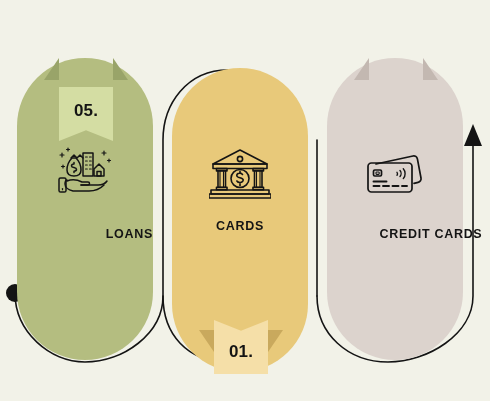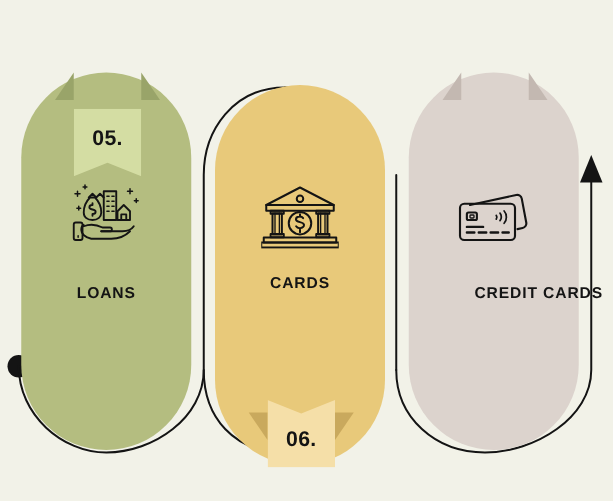--- a/index.html
+++ b/index.html
@@ -145,21 +145,21 @@
     position: absolute;
     width: 136px;
     text-align: center;
     font-size: 12.5px;
     font-weight: bold;
     color: #141414;
     letter-spacing: 0.7px;
     line-height: 1.28;
     z-index: 4;
   }
-  #label-loans  { left: 17px;  top: 226px; }
+  #label-loans  { left: 17px;  top: 226px; text-align: right; }
   #label-demat  { left: 172px; top: 218px; }
   #label-credit { left: 327px; top: 226px; padding-left: 36px; }
 </style>
 </head>
 <body>
 
 <div id="stage">
 
   <svg id="path-layer" viewBox="0 0 490 401">
 
@@ -217,21 +217,21 @@
     </svg>
   </div>
 
   <div class="card-label" id="label-loans">LOANS</div>
 
   <div class="card" id="card-demat"></div>
 
   <div class="wing" id="wing-06-l"></div>
   <div class="wing" id="wing-06-r"></div>
   <div class="ribbon ribbon-bottom" id="ribbon-06">
-    <span class="ribbon-num">06.</span>
+    <span class="ribbon-num">01.</span>
   </div>
 
   <div class="icon-wrap" id="icon-demat">
     <svg width="62" height="52" viewBox="0 0 62 52" fill="none" stroke="#141414" stroke-width="1.6" stroke-linecap="round" stroke-linejoin="round">
 
       <path d="M4,17 L31,3 L58,17 Z"></path>
       <circle cx="31" cy="12" r="2.6"></circle>
 
       <rect x="4" y="17" width="54" height="4.5"></rect>
 

